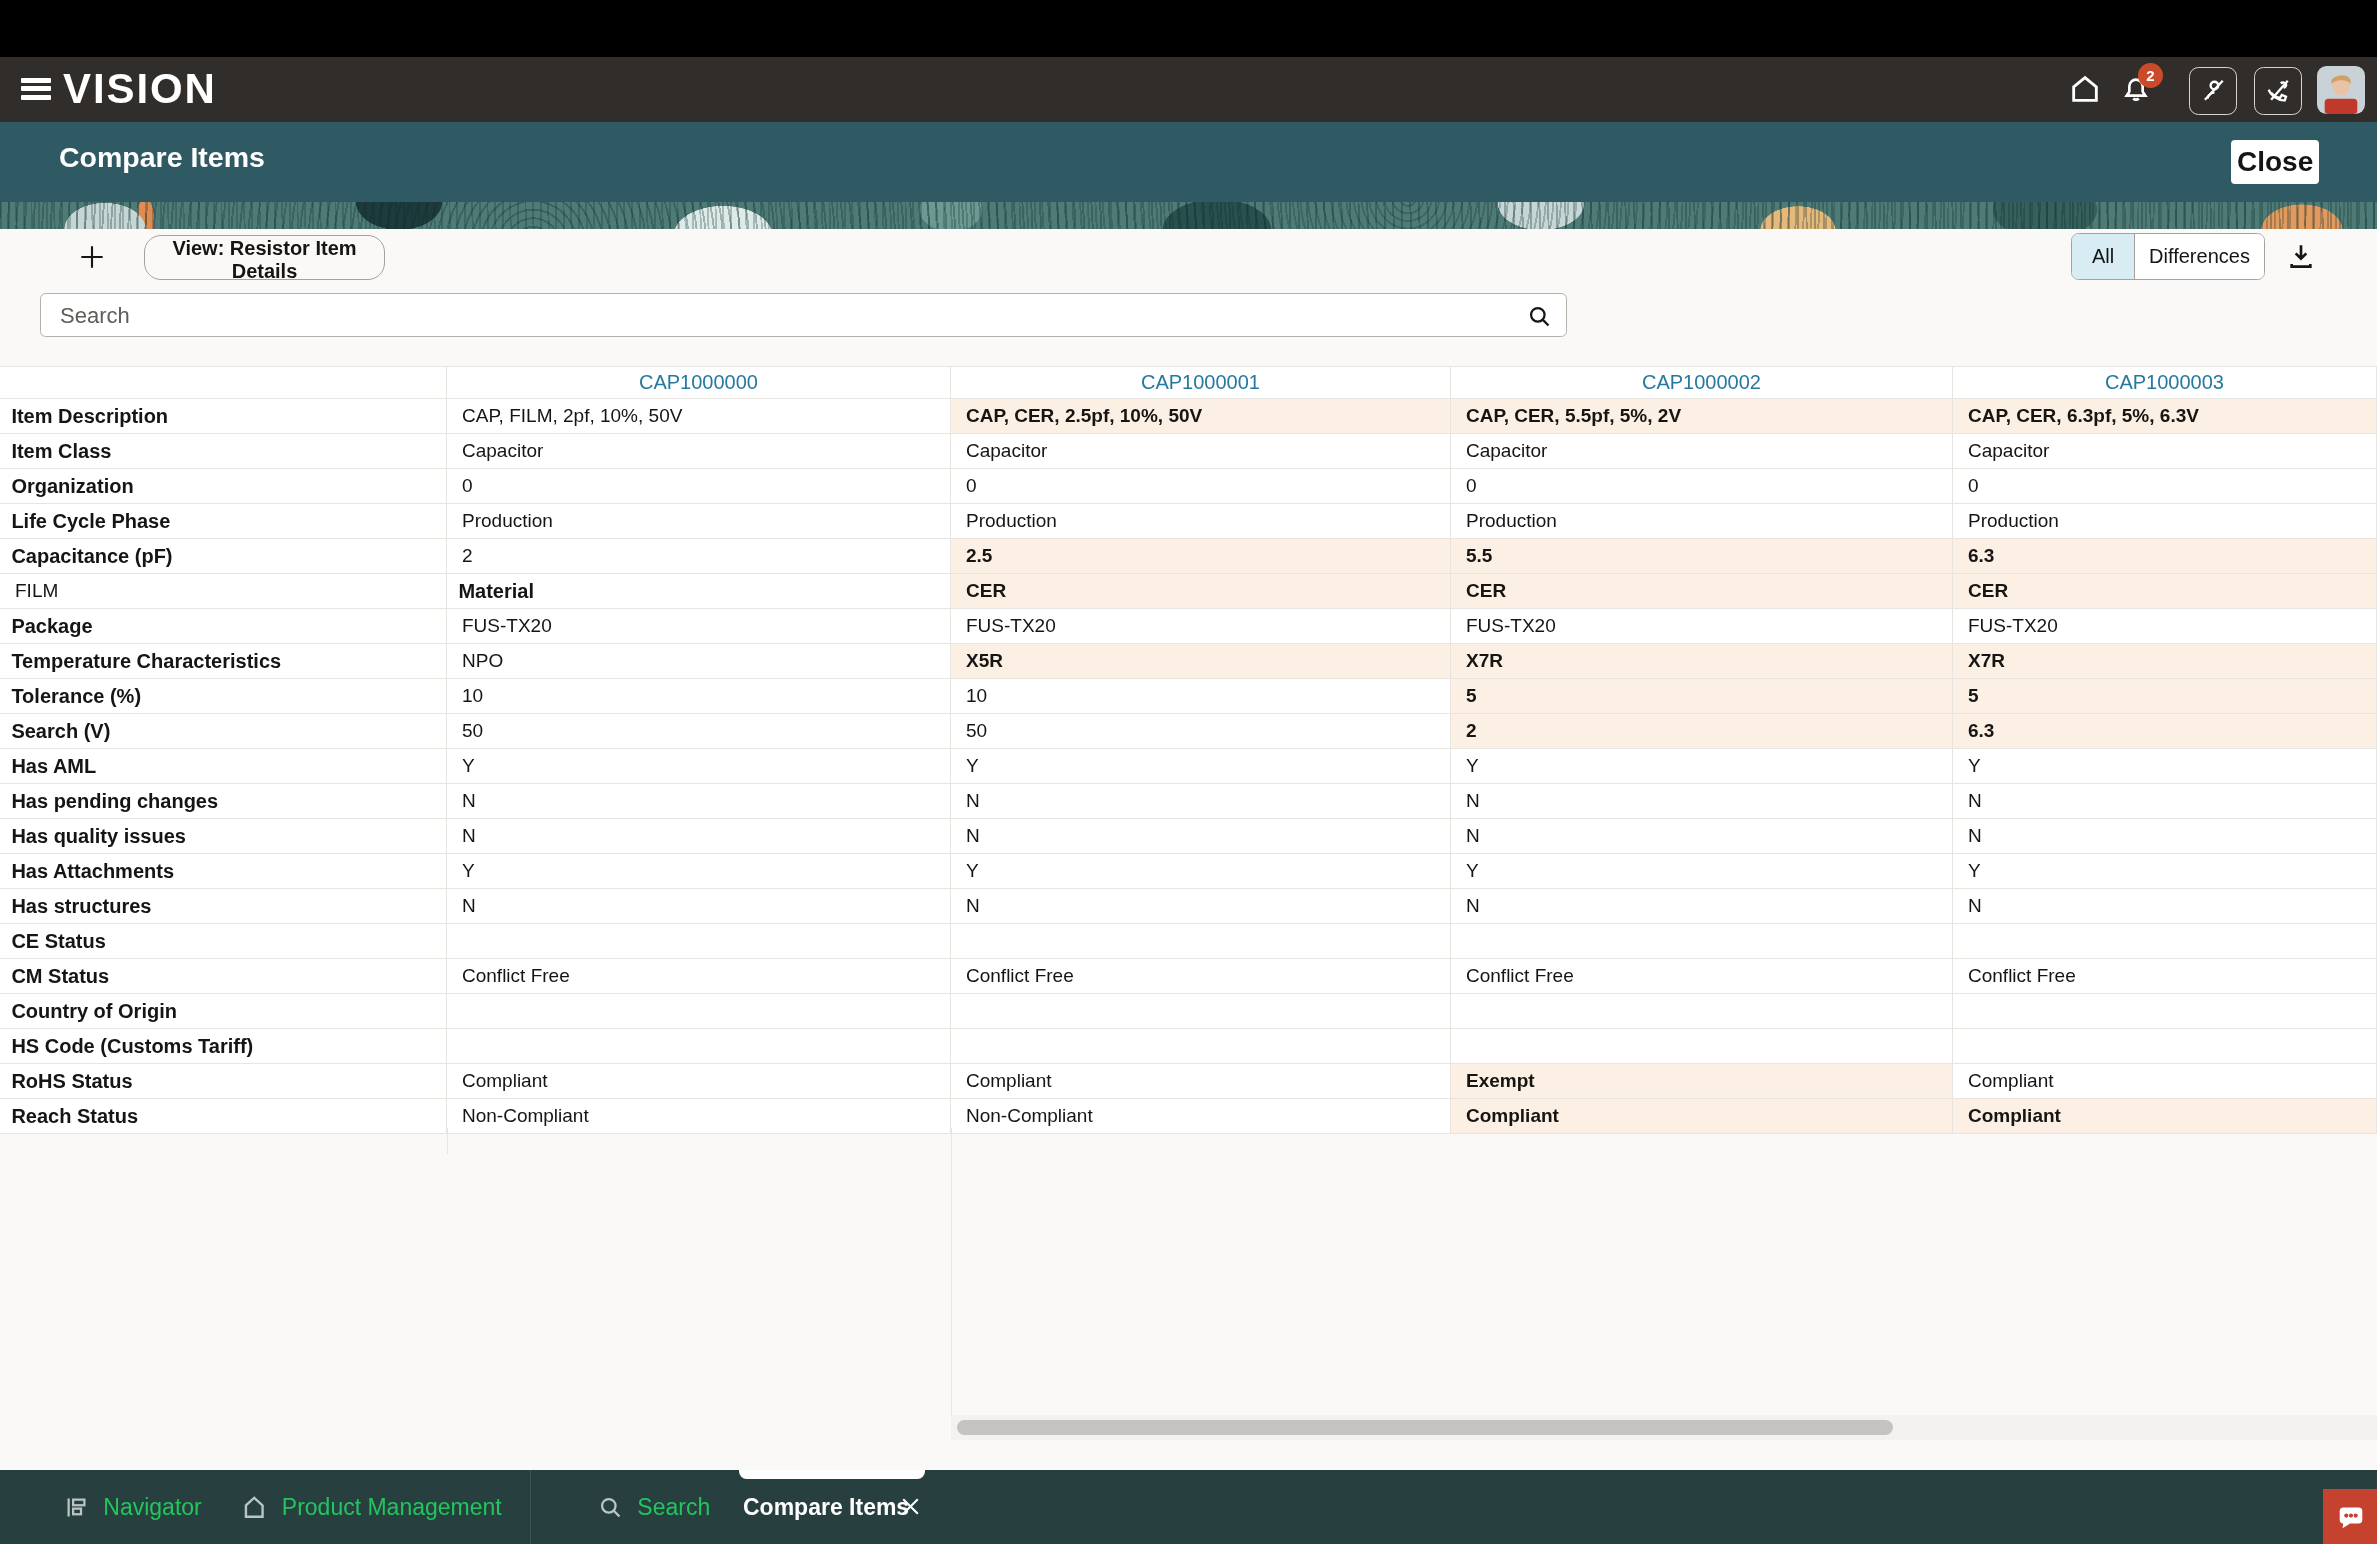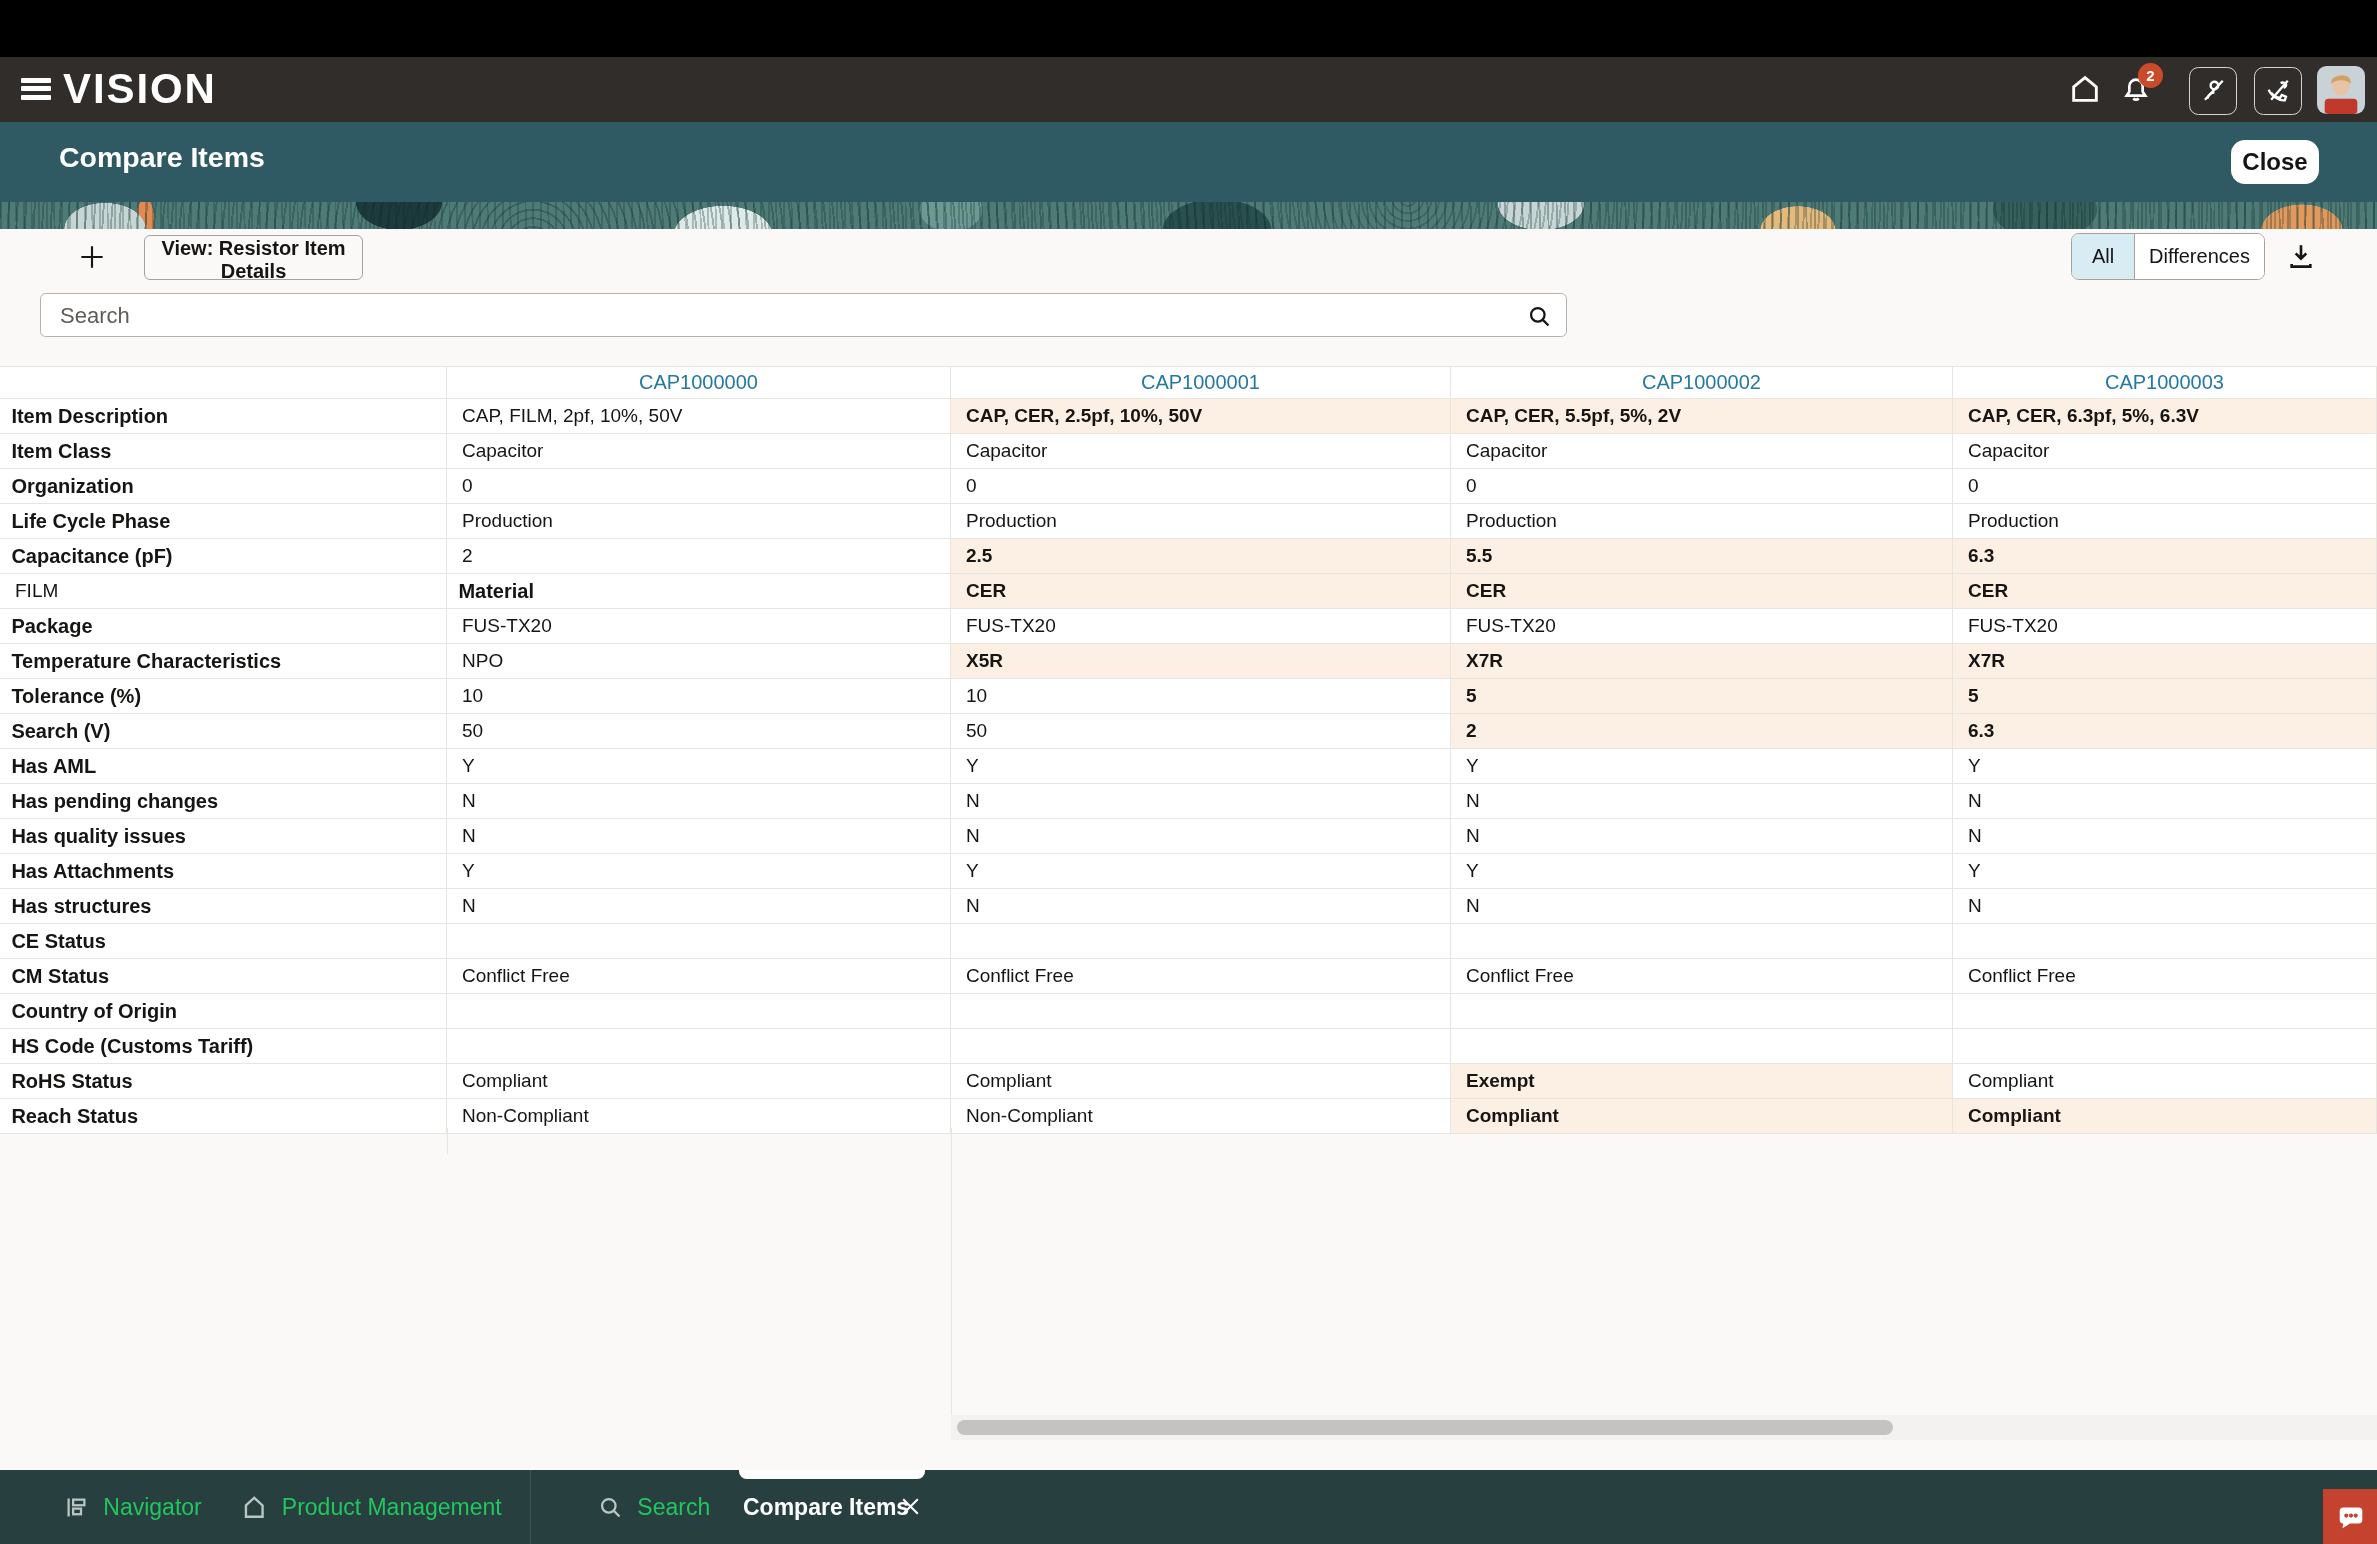--- a/index.html
+++ b/index.html
@@ -14,41 +14,41 @@
   .appbar-right{position:absolute;right:0;top:0;height:65px;}
   .icon-btn{position:absolute;top:13.3px;width:38px;height:38px;display:flex;align-items:center;justify-content:center;}
   .sq-btn{position:absolute;top:9.5px;width:46px;height:46px;border:1.9px solid #d7d4d1;border-radius:9.5px;
           display:flex;align-items:center;justify-content:center;}
   .badge{position:absolute;left:21px;top:-7.6px;min-width:25px;height:25px;border-radius:12.4px;background:#ca4b2a;
          color:#fff;font-size:15px;font-weight:700;display:flex;align-items:center;justify-content:center;}
   .avatar{position:absolute;right:13.3px;top:8.6px;width:48px;height:48px;border-radius:9.5px;overflow:hidden;}
   
   .page-header{position:absolute;left:0;top:122px;width:100%;height:80px;background:var(--header-teal,#2f5a63);}
   .page-title{position:absolute;left:59px;top:19px;font-size:28.5px;font-weight:700;color:#fff;}
-  .close-btn{position:absolute;right:59px;top:18px;width:88px;height:44px;background:#fff;border:none;border-radius:14px;
-             font-family:inherit;font-size:24px;font-weight:700;color:#161513;cursor:pointer;}
+  .close-btn{position:absolute;right:59px;top:18px;width:88px;height:44px;background:#fff;border:none;border-radius:4px;
+             font-family:inherit;font-size:28px;font-weight:700;color:#161513;cursor:pointer;}
   .pattern{position:absolute;left:0;top:202px;width:100%;height:27px;
     background:
       repeating-radial-gradient(circle at 533px 43px, rgba(14,40,42,.30) 0 1.9px, transparent 1.9px 8.6px),
       repeating-radial-gradient(circle at 1408px -4.8px, rgba(14,40,42,.25) 0 1.9px, transparent 1.9px 7.6px),
       radial-gradient(ellipse 67px 43px at 105px 27px,#c6d6d5 60%,transparent 61%),
       radial-gradient(ellipse 15px 38px at 145px 19px,#df8b51 60%,transparent 61%),
       radial-gradient(ellipse 71px 46px at 399px 0px,#1d3b3c 60%,transparent 61%),
       radial-gradient(ellipse 81px 48px at 723px 33px,#dcebe8 60%,transparent 61%),
       radial-gradient(ellipse 52px 36px at 951px 7.6px,#6c9a92 60%,transparent 61%),
       radial-gradient(ellipse 90px 52px at 1217px 28.5px,#29504e 60%,transparent 61%),
       radial-gradient(ellipse 71px 43px at 1541px 1.9px,#c6d6d5 60%,transparent 61%),
       radial-gradient(ellipse 62px 40px at 1798px 28.5px,#e3b97c 60%,transparent 61%),
       radial-gradient(ellipse 86px 49px at 2045px 7.6px,#35605c 60%,transparent 61%),
       radial-gradient(ellipse 67px 43px at 2302px 28.5px,#e09a5d 60%,transparent 61%),
       #4f7b76;}
   
   .plus-btn{position:absolute;left:70px;top:240px;width:34px;height:34px;background:none;border:none;cursor:pointer;}
-  .view-btn{position:absolute;left:144px;top:235px;width:219px;height:45px;background:#fbf9f8;border:1px solid #a6a19b;
-            border-radius:6px;font-family:inherit;font-size:20px;font-weight:600;color:#161513;cursor:pointer;}
+  .view-btn{position:absolute;left:144px;top:235px;width:241px;height:45px;background:#fbf9f8;border:1px solid #a6a19b;
+            border-radius:17px;font-family:inherit;font-size:20px;font-weight:600;color:#161513;cursor:pointer;}
   .segmented{position:absolute;left:2071px;top:233px;height:45px;display:flex;border:1px solid #a6a19b;
              border-radius:7.6px;overflow:hidden;background:#fff;}
   .seg{display:flex;align-items:center;justify-content:center;font-size:20px;font-weight:400;cursor:pointer;box-sizing:border-box;}
   .seg.all{width:63px;background:var(--toggle-selected,#d8ecf4);border-right:1px solid #a6a19b;}
   .seg.diff{width:129px;background:#fff;}
   .dl-btn{position:absolute;left:2279px;top:238px;width:38px;height:38px;background:none;border:none;cursor:pointer;}
   
   .searchbox{position:absolute;left:40px;top:293px;width:1527px;height:44px;background:#fff;border:1px solid #b5b0aa;
              border-radius:5.7px;box-sizing:border-box;}
   .searchbox input{position:absolute;left:17px;top:0;width:1465px;height:42px;border:none;outline:none;background:none;

